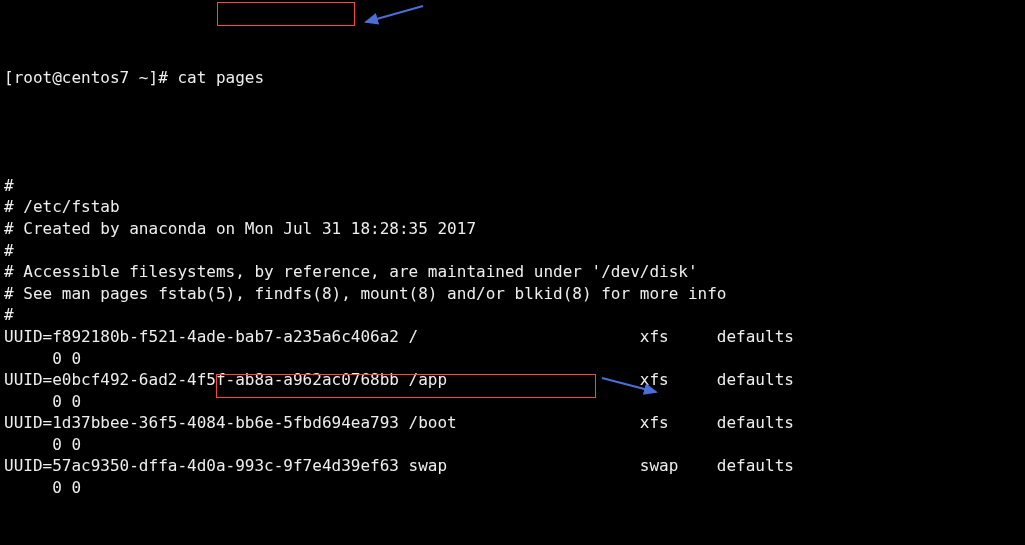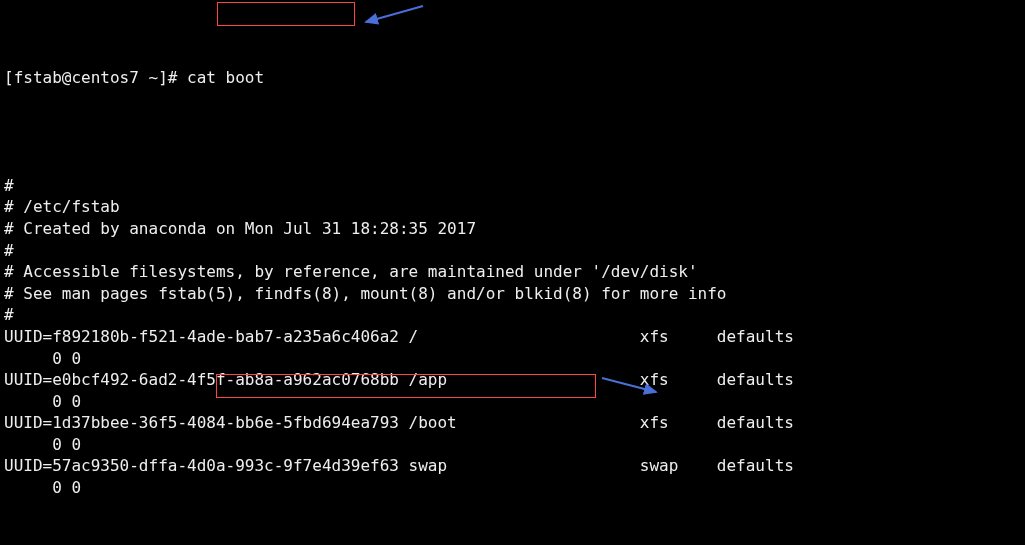--- a/index.html
+++ b/index.html
@@ -6,21 +6,21 @@
   .terminal{white-space:pre;position:relative;padding:2px 4px;width:1025px;box-sizing:border-box;}
   .line{position:relative;}
   .box{position:absolute;border:1px solid #ff4444;pointer-events:none;}
   svg.arrow{position:absolute;pointer-events:none;}
 </style>
 </head>
 <body>
 
 <div class="terminal">
 
-  <div class="line"><span>[fstab@centos7 ~]# </span><span>cat boot</span></div>
+  <div class="line"><span>[root@centos7 ~]# </span><span>cat pages</span></div>
 
   <div id="out1"><div class="line">&nbsp;</div><div class="line">#</div><div class="line"># /etc/fstab</div><div class="line"># Created by anaconda on Mon Jul 31 18:28:35 2017</div><div class="line">#</div><div class="line"># Accessible filesystems, by reference, are maintained under '/dev/disk'</div><div class="line"># See man pages fstab(5), findfs(8), mount(8) and/or blkid(8) for more info</div><div class="line">#</div><div class="line">UUID=f892180b-f521-4ade-bab7-a235a6c406a2 /                       xfs     defaults</div><div class="line">     0 0</div><div class="line">UUID=e0bcf492-6ad2-4f5f-ab8a-a962ac0768bb /app                    xfs     defaults</div><div class="line">     0 0</div><div class="line">UUID=1d37bbee-36f5-4084-bb6e-5fbd694ea793 /boot                   xfs     defaults</div><div class="line">     0 0</div><div class="line">UUID=57ac9350-dffa-4d0a-993c-9f7e4d39ef63 swap                    swap    defaults</div><div class="line">     0 0</div></div>
 
   
 
   
 
   
 
   <div class="box" id="box1" style="left: 217px; top: 2px; width: 136px; height: 22px;"></div>

